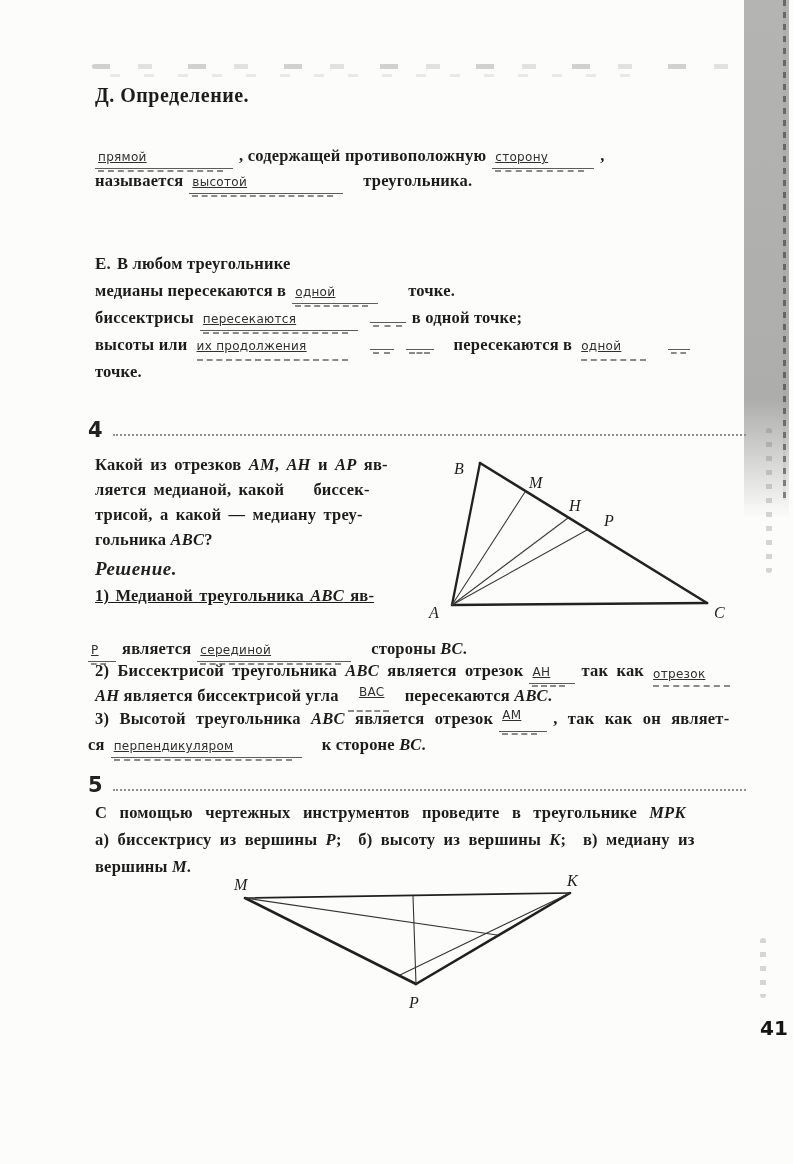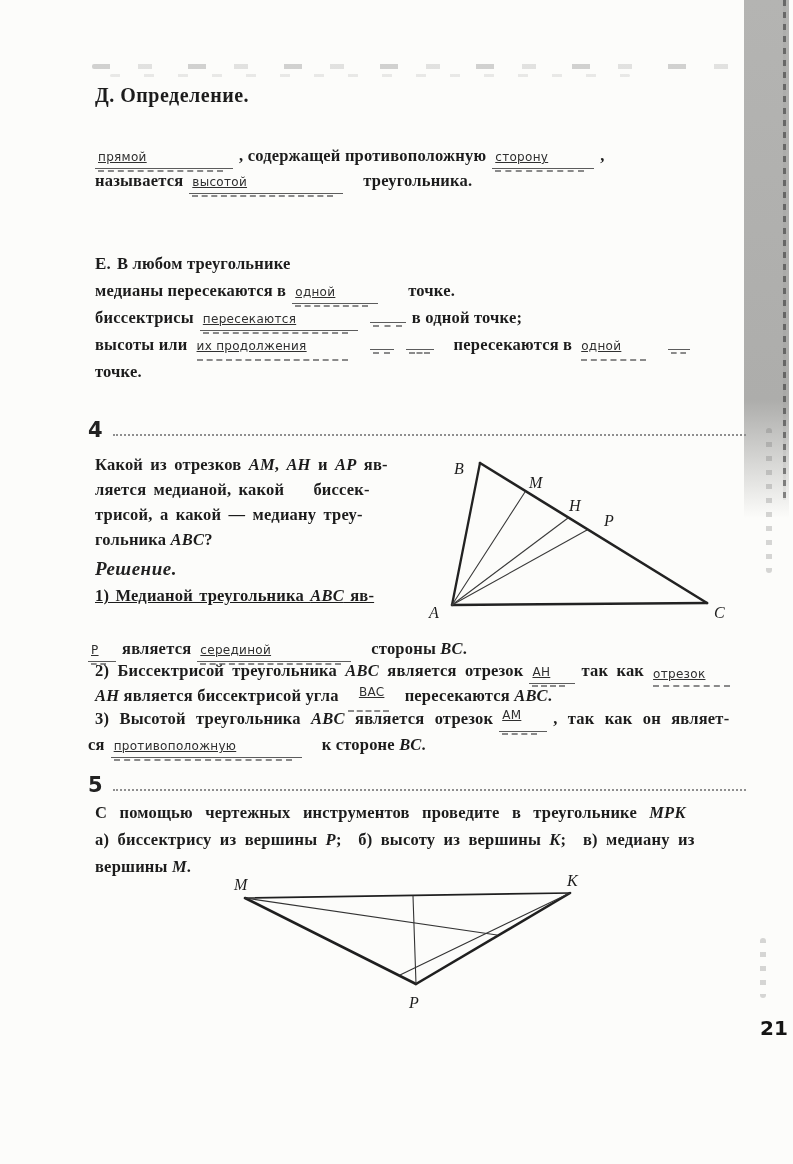--- a/index.html
+++ b/index.html
@@ -84,21 +84,21 @@
     <text x="146" y="63">H</text>
     <text x="181" y="78">P</text>
   </svg>
 
   <div class="soltitle" style="left:95px;top:558px;">Решение.</div>
   <div class="line ws2" style="left:95px;top:586px;"><span>1) Медианой треугольника </span><span class="it">ABC</span><span> яв-</span></div>
   <div class="line" style="left:88px;top:639px;"><span class="blank" style="width:22px;margin-left:0;"><span class="hw">P</span></span><span>является</span><span class="blank" style="width:148px;"><span class="hw">серединой</span></span><span class="gap14">стороны </span><span class="it">BC</span><span>.</span></div>
   <div class="line ws4" style="left:95px;top:661px;"><span>2) Биссектрисой треугольника </span><span class="it">ABC</span><span> является отрезок</span><span class="blank" style="width:40px;"><span class="hw">AH</span></span><span>так как</span><span class="blank nosolid" style="width:84px;"><span class="hw dn">отрезок</span></span></div>
   <div class="line" style="left:95px;top:686px;"><span class="it">AH</span><span> является биссектрисой угла</span><span class="blank nosolid" style="width:48px;text-align:center;"><span class="hw up">BAC</span></span><span>пересекаются </span><span class="it">ABC</span><span>.</span></div>
   <div class="line ws6" style="left:95px;top:709px;"><span>3) Высотой треугольника </span><span class="it">ABC</span><span> является отрезок</span><span class="blank" style="width:42px;"><span class="hw up">AM</span></span><span>, так как он являет-</span></div>
-  <div class="line" style="left:88px;top:735px;"><span>ся</span><span class="blank" style="width:185px;"><span class="hw">противоположную</span></span><span class="gap14">к стороне </span><span class="it">BC</span><span>.</span></div>
+  <div class="line" style="left:88px;top:735px;"><span>ся</span><span class="blank" style="width:185px;"><span class="hw">перпендикуляром</span></span><span class="gap14">к стороне </span><span class="it">BC</span><span>.</span></div>
 
   <div class="secnum" style="left:88px;top:773px;">5</div>
   <div class="leader" style="left:113px;top:775px;width:633px;"></div>
   <div class="line ws8" style="left:95px;top:803px;"><span>С помощью чертежных инструментов проведите в треугольнике </span><span class="it">MPK</span></div>
   <div class="line ws4" style="left:95px;top:830px;"><span>а) биссектрису из вершины </span><span class="it">P</span><span>;  б) высоту из вершины </span><span class="it">K</span><span>;  в) медиану из</span></div>
   <div class="line" style="left:95px;top:857px;"><span>вершины </span><span class="it">M</span><span>.</span></div>
 
   <svg class="abs" style="left:228px;top:872px;" width="370" height="145" viewBox="0 0 370 145">
     <g stroke="#1f1f1f" stroke-linecap="round" fill="none">
       <path d="M17,26 L342,21" stroke-width="1.7"></path>
@@ -106,15 +106,15 @@
       <path d="M188,112 L342,21" stroke-width="2.6"></path>
       <path d="M188,112 L185,24" stroke-width="1.1" stroke="#333"></path>
       <path d="M17,26 L269,63" stroke-width="1.1" stroke="#333"></path>
       <path d="M342,21 L172,103" stroke-width="1.1" stroke="#333"></path>
     </g>
     <text x="6" y="18">M</text>
     <text x="339" y="14">K</text>
     <text x="181" y="136">P</text>
   </svg>
 
-  <div class="pagenum">21</div>
+  <div class="pagenum">41</div>
 
 </div>
 
 </body></html>

